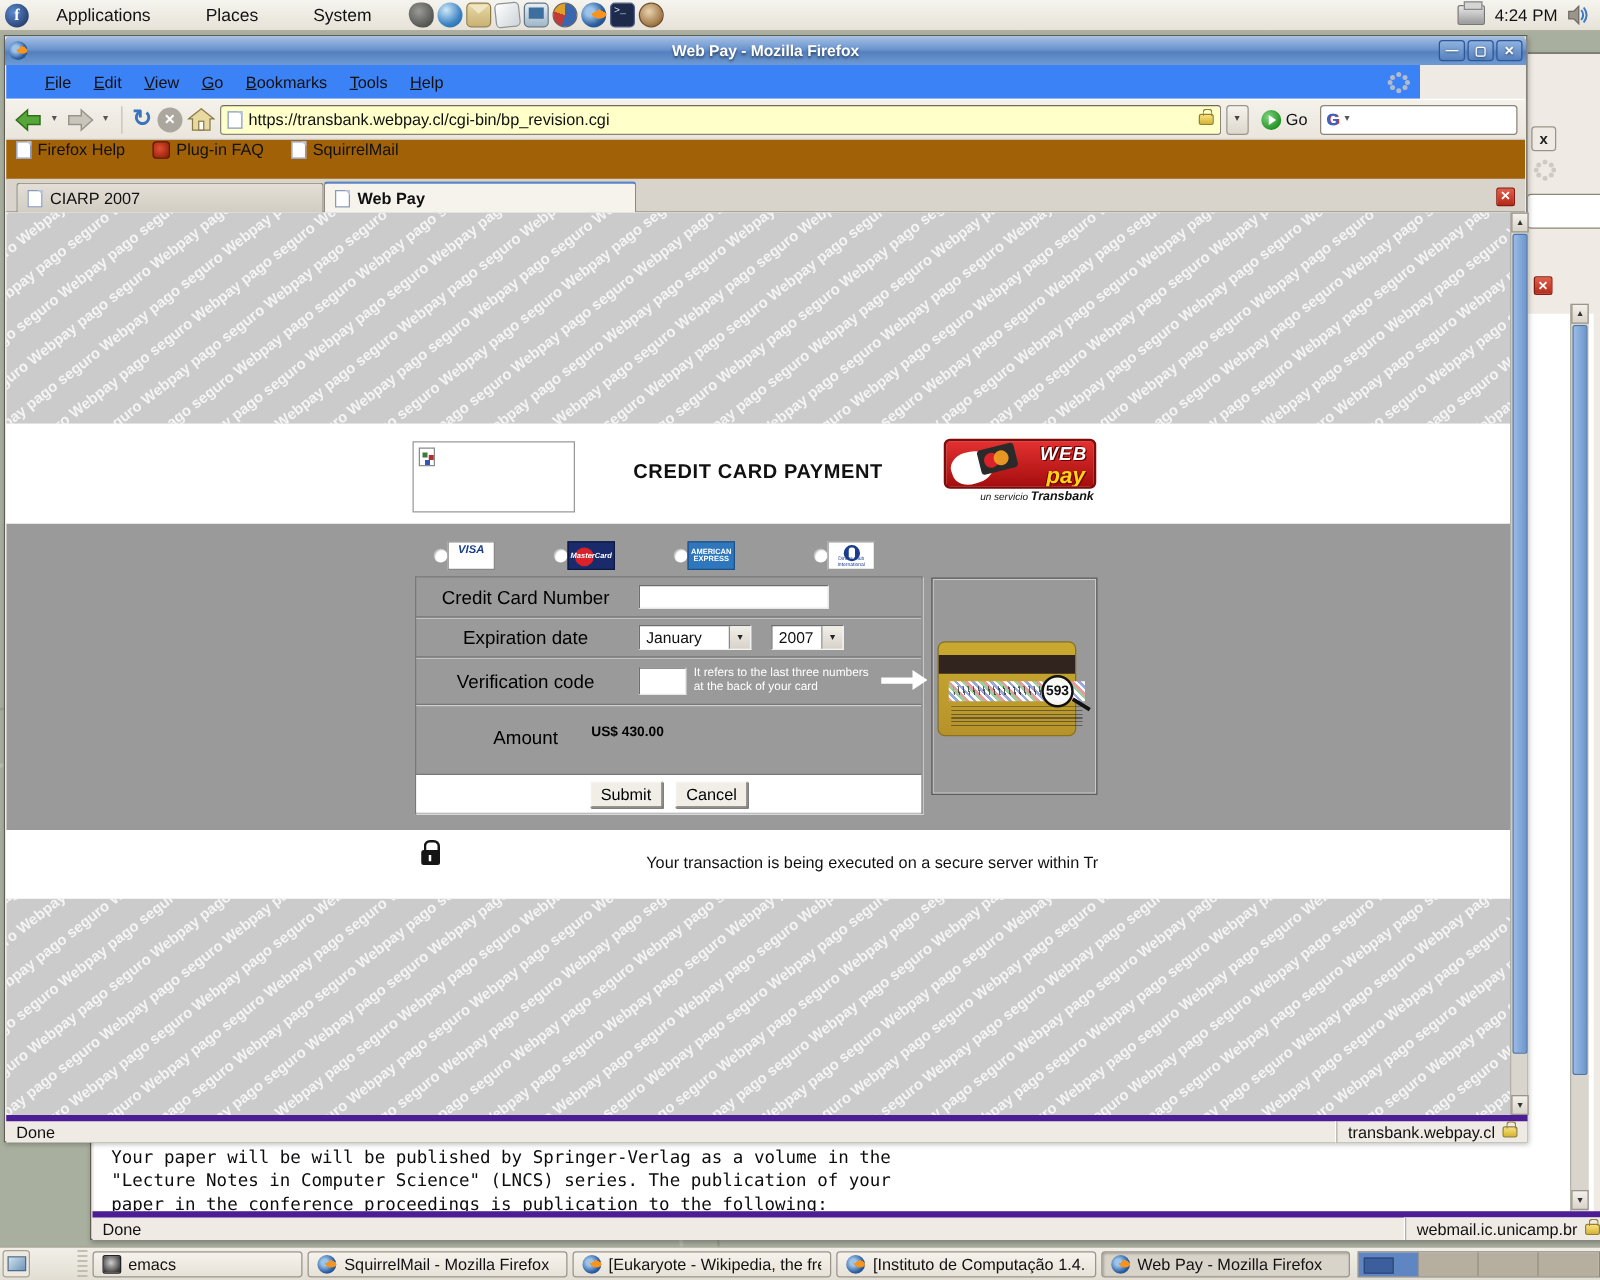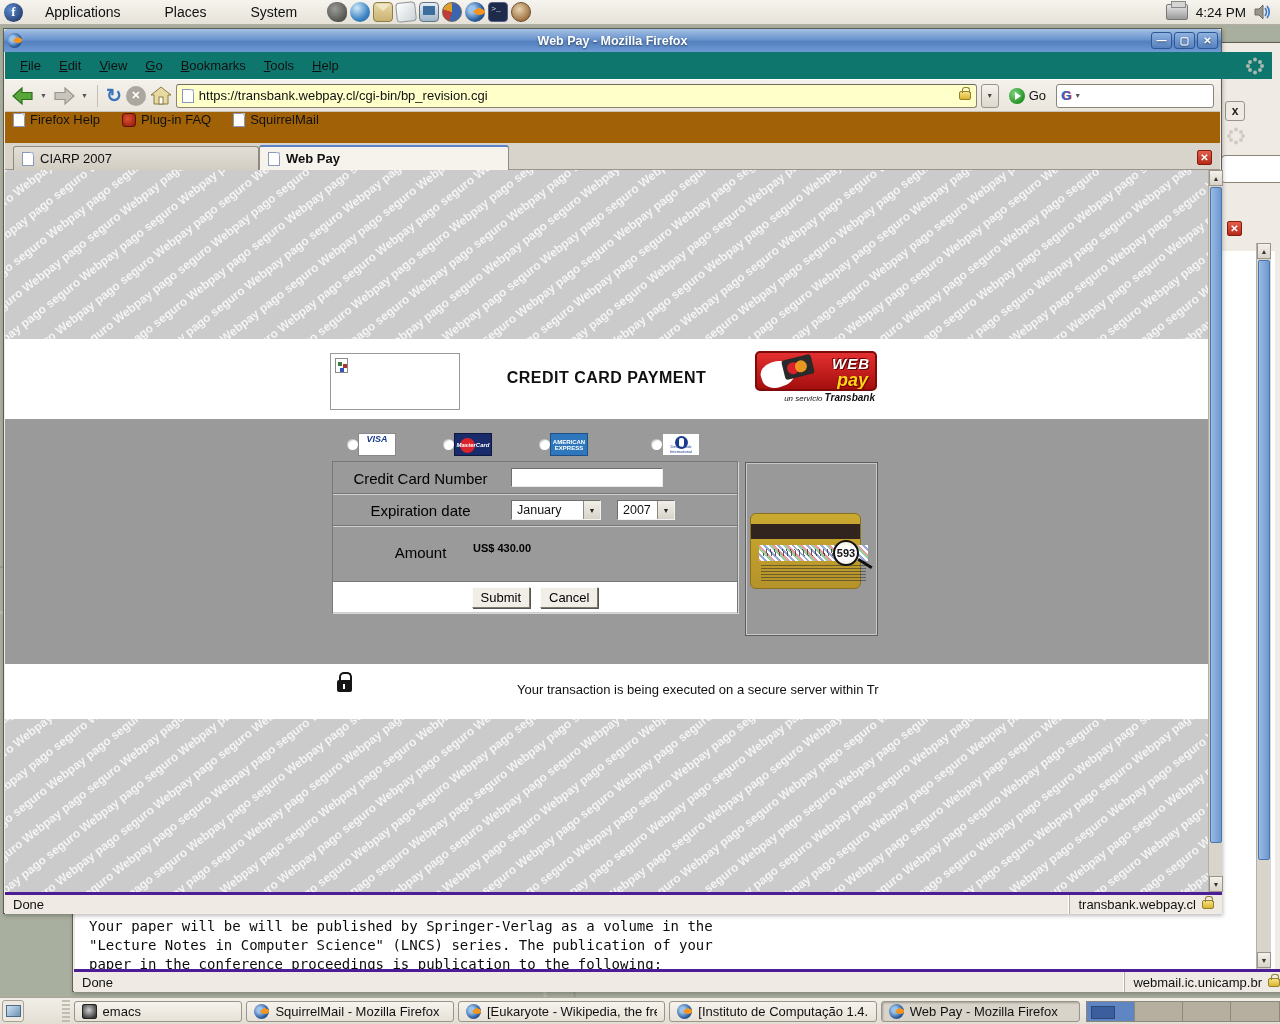--- a/index.html
+++ b/index.html
@@ -48,21 +48,21 @@
   .titlebar { height:23px; background:linear-gradient(#A5C0E4 0%, #6B95CE 45%, #5480BE 55%, #6E9AD4 100%);
     border-radius:4px 4px 0 0; display:flex; align-items:center; color:#fff; font-weight:bold; font-size:12.5px;
     text-shadow:0 1px 2px rgba(0,0,0,.5); padding:0 3px; }
   .tb-title { position:absolute; left:0; right:0; text-align:center; }
   .tb-btns { margin-left:auto; display:flex; gap:2px; z-index:2;}
   .tb-btn { width:21px; height:17px; border:1px solid #2F5795; border-radius:3px;
     background:linear-gradient(#8FB2DF,#5581BE); color:#fff; font-size:10px; font-weight:bold;
     display:flex; align-items:center; justify-content:center; }
   
   #ff-win { left:3px; top:28px; width:1219px; height:886px; z-index:20; background:#EFEBE4; }
-  #ff-menubar { left:1px; top:23px; width:1267px; height:27px; background:#0f766e; display:flex; align-items:center; padding-left:6px; }
+  #ff-menubar { left:1px; top:23px; width:1131px; height:27px; background:#3b82f6; display:flex; align-items:center; padding-left:22px; }
   .menu-item { padding:4px 9px; font-size:13px; }
   .menu-item::first-letter { text-decoration:underline; }
   #throbber { position:absolute; right:8px; top:5px; opacity:.8;}
   #ff-navbar { left:1px; top:50px; width:1215px; height:33px; background:linear-gradient(#F4F1EB,#EAE6DD);
     border-top:1px solid #fff; border-bottom:1px solid #C9C3B7; display:flex; align-items:center; padding:0 6px; gap:4px;}
   .nav-caret { font-size:7px; color:#555; padding:0 1px; }
   .nav-sep { width:1px; height:22px; background:#C5BFB3; margin:0 4px; }
   #url-field { flex:1; height:24px; background:#FFFFCA; border:1px solid #8B8578; border-top-color:#6e6a5e; border-radius:3px;
     display:flex; align-items:center; padding:0 5px; gap:5px; font-size:13px; }
   .doc-icon { width:12px; height:14px; background:#fff; border:1px solid #8899bb; position:relative; flex:none;}
@@ -179,21 +179,21 @@
   .lock-b::after { content:""; position:absolute; left:6px; top:4px; width:2px; height:5px; background:#fff; }
   #secure-note { position:absolute; left:512px; top:18px; font-size:13px; white-space:nowrap; }
   
   .scrollbar { background:#D9D5CC; border-left:1px solid #B5B0A5; }
   #ff-scrollbar { left:1204px; top:141px; width:14px; height:722px; }
   .sb-btn { position:absolute; left:0; width:14px; height:16px; background:linear-gradient(#F4F1EB,#D9D4C9);
     border:1px solid #9A948A; display:flex; align-items:center; justify-content:center; font-size:7px; color:#333; }
   .sb-thumb { position:absolute; left:1px; width:12px; border-radius:2px;
     background:linear-gradient(90deg,#9ABBE4,#6E97CE); border:1px solid #4A76B0; }
   
-  .statusbar { background:#EFEBE4; border-top:3px solid #4c1d95; display:flex; align-items:center; font-size:13px; }
+  .statusbar { background:#EFEBE4; border-top:5px solid #4c1d95; display:flex; align-items:center; font-size:13px; }
   #ff-statusbar { left:1px; top:863px; width:1217px; height:22px; }
   .status-cell { padding:0 8px; }
   .status-domain { margin-left:auto; display:flex; align-items:center; gap:6px; border-left:1px solid #B5B0A5;
     box-shadow:-1px 0 0 #fff; padding:0 8px; height:100%; }
   
   #bg-win { left:72px; top:42px; width:1216px; height:950px; z-index:10; border-radius:5px 5px 0 0; }
   #bg-close-x { left:1152px; top:58px; width:20px; height:20px; background:#EFEBE4; border:1px solid #9a958b; border-radius:3px;
     display:flex; align-items:center; justify-content:center; font-weight:bold; font-size:12px; color:#222;}
   #bg-throbber { left:1154px; top:84px; opacity:.8; }
   #bg-field { left:1148px; top:112px; width:70px; height:28px; background:#fff; border:1px solid #8B8578; border-radius:4px 0 0 4px; }
@@ -490,20 +490,29 @@
           <span class="form-label" style="top:8px;">Expiration date</span>
           <span class="sel" style="left:178px;top:6px;width:90px;">
             <span>January</span>
             <span class="sel-btn">▼</span>
           </span>
           <span class="sel" style="left:284px;top:6px;width:58px;">
             <span>2007</span>
             <span class="sel-btn">▼</span>
           </span>
         </div>
+        <div class="form-row" style="height:38px;">
+          <span class="form-label" style="top:11px;">Verification code</span>
+          <input class="txt-input" style="left: 178px; top: 8px; width: 38px; height: 22px;">
+          <span class="hint" style="left:222px;top:8px;">
+            <span>It refers to the last three numbers</span><br>
+            <span>at the back of your card</span>
+          </span>
+          <span class="hint-arrow" style="left:372px;"></span>
+        </div>
         <div class="form-row" style="height:56px;">
           <span class="form-label" style="top:18px;">Amount</span>
           <span id="amount-value">US$ 430.00</span>
         </div>
         <div class="form-row" id="btn-row">
           <button class="form-btn">Submit</button>
           <button class="form-btn">Cancel</button>
         </div>
       </div>
 

